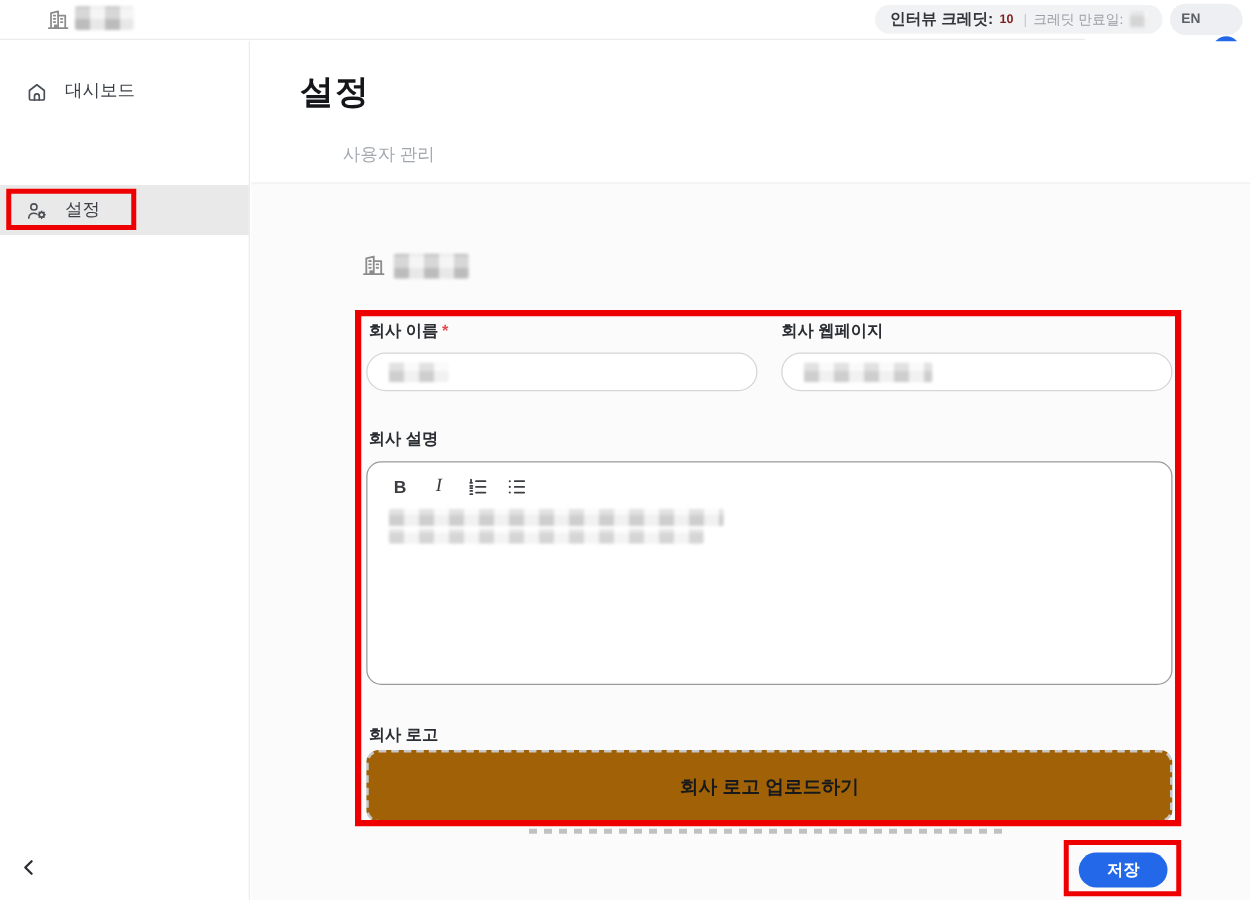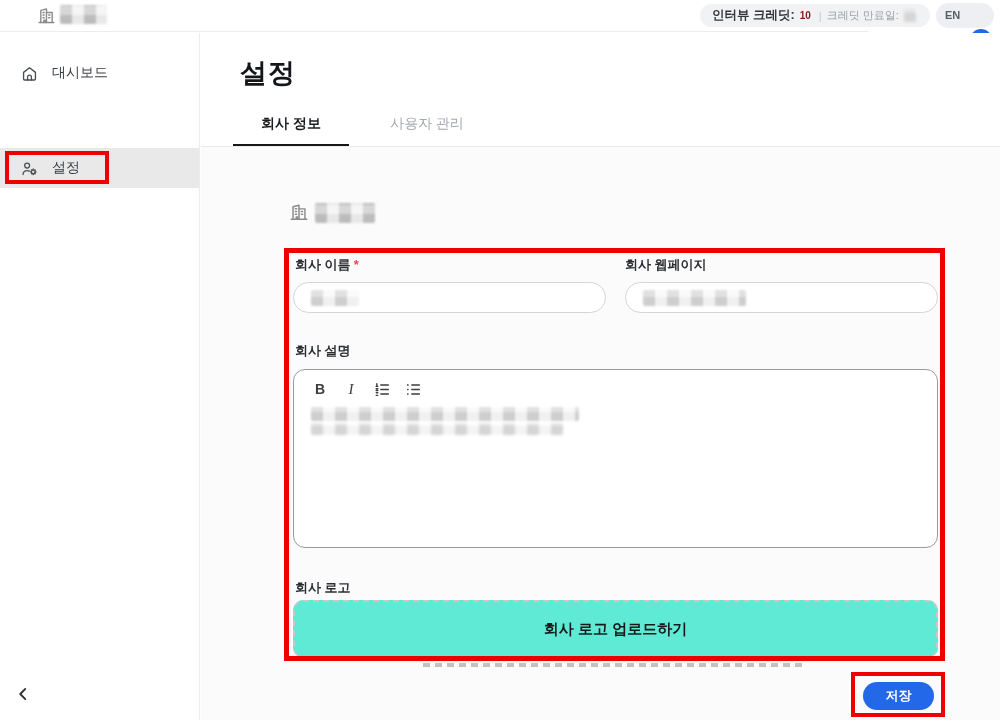--- a/index.html
+++ b/index.html
@@ -88,21 +88,21 @@
     width:20px; height:20px; display:flex; align-items:center; justify-content:center;
     color:#3b3d40; cursor:pointer; border-radius:3px; font-size:14px;
   }
   .tb-bold { font-weight:700; }
   .tb-italic { font-style:italic; font-family:"Liberation Serif", serif; font-size:15px; }
   .tb-btn svg { width:17px; height:17px; }
   .editor-content { left:0; top:30px; right:0; bottom:0; cursor:text; }
 
   .upload-box {
     left:92px; top:567px; width:645px; height:58px;
-    border:2px dashed #c8c8c8; border-radius:10px; background:#5eead4;
+    border:2px dashed #c8c8c8; border-radius:10px; background:#a16207;
     display:flex; align-items:center; justify-content:center;
     font-size:15px; font-weight:700; color:#17191c; cursor:pointer;
   }
   .hint-dashes {
     left:222px; top:630px; width:380px; height:4px; opacity:.8;
     background: repeating-linear-gradient(90deg, #b3b3b3 0 7px, transparent 7px 12px);
   }
 
   .save-btn {
     left:662px; top:649px; width:71px; height:28px; border-radius:15px;
@@ -168,21 +168,20 @@
 
     <svg class="abs collapse-btn" viewBox="0 0 24 24" fill="none" stroke="currentColor" stroke-width="2" stroke-linecap="round" stroke-linejoin="round">
       <path d="M14.5 6.5 9 12l5.5 5.5"></path>
     </svg>
   </div>
 
   <div id="main" class="abs">
     <div class="abs page-title">설정</div>
 
     <div class="abs tabs">
-      <div class="tab active">회사 정보</div>
       <div class="tab inactive">사용자 관리</div>
     </div>
     <div class="abs tab-sep"></div>
     <div class="abs content-bg"></div>
 
     <svg class="abs company-icon" viewBox="0 0 24 24" fill="none" stroke="currentColor" stroke-width="1.6" stroke-linecap="round" stroke-linejoin="round">
       <path d="M5.5 20V6.2L12 4.6V20"></path>
         <path d="M12 8.6h6.5V20"></path>
         <path d="M3.5 20h17"></path>
       <path d="M8 8.5h1.4M8 11.5h1.4M8 14.5h1.4"></path>

